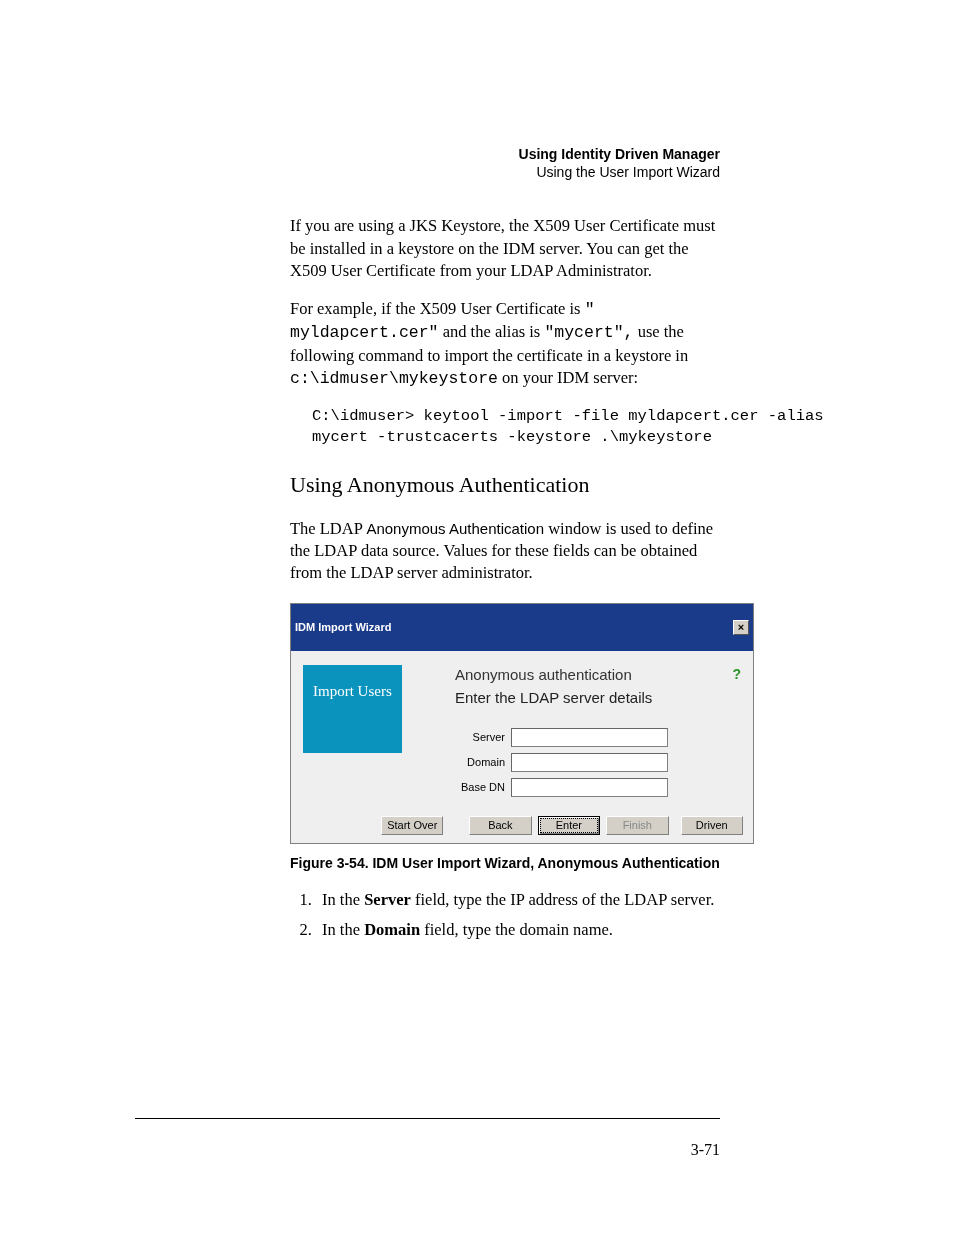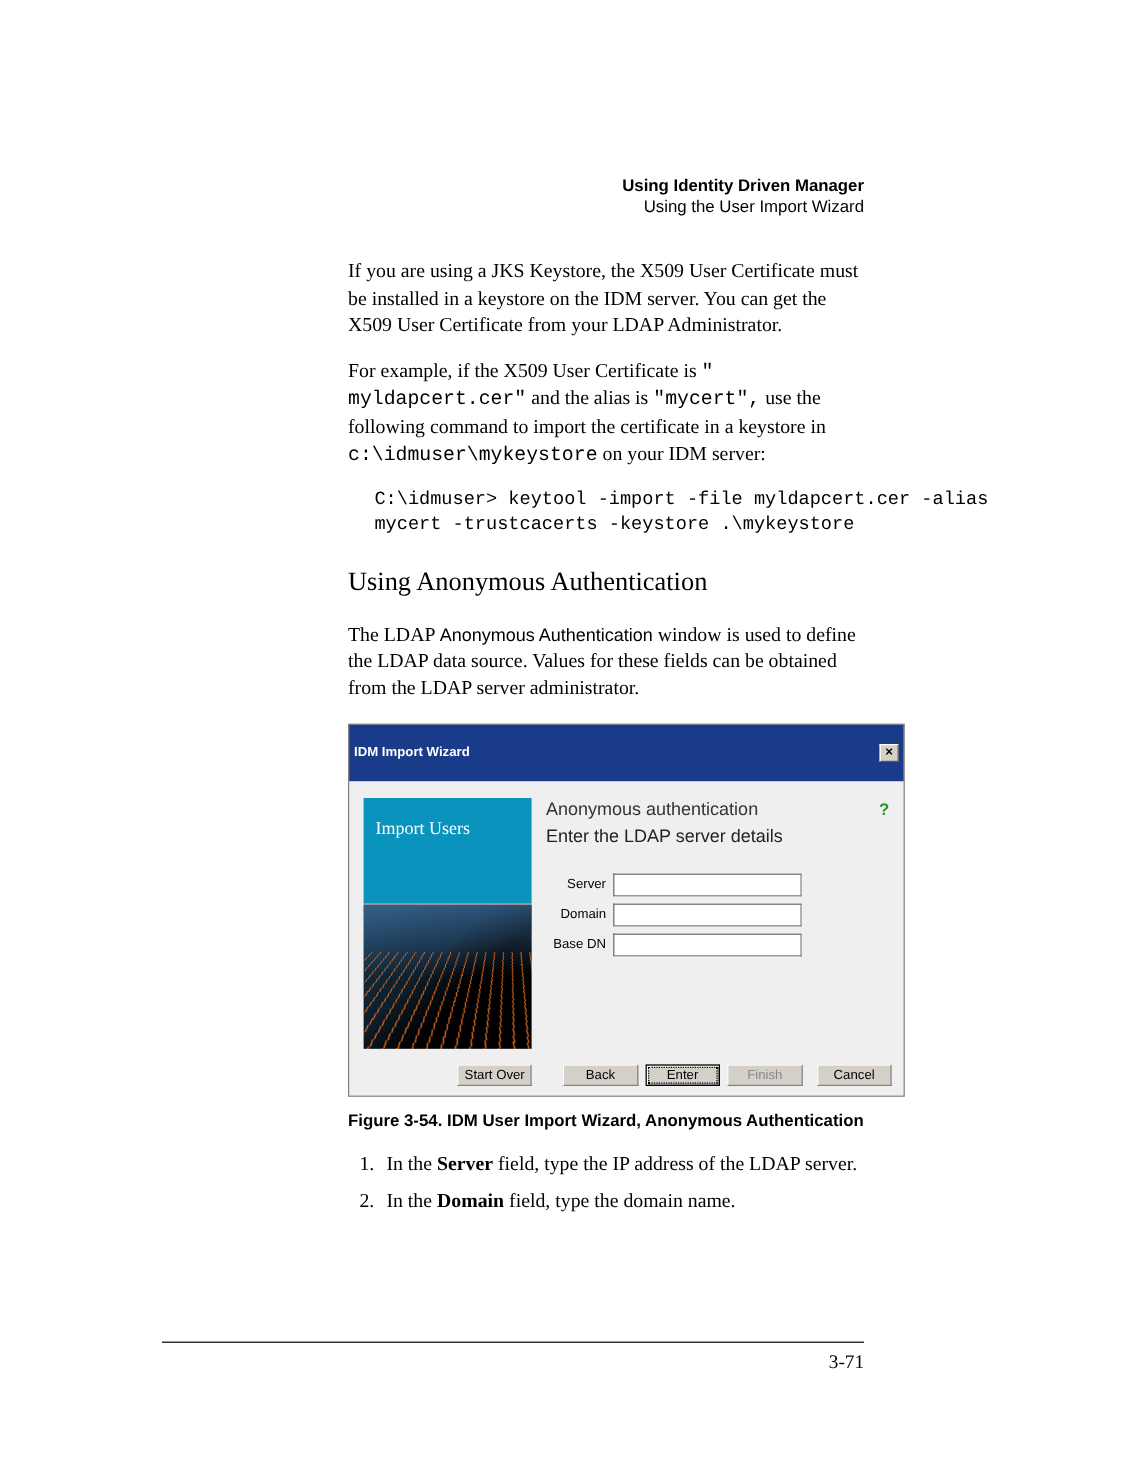--- a/index.html
+++ b/index.html
@@ -84,21 +84,21 @@
     border-bottom-color:#555;
   }
   .wizard-body {
     padding: 14px 12px 8px 12px;
     display: flex;
     gap: 12px;
   }
   .wizard-left {
     width: 140px;
     display: flex;
-    flex-direction: column;
+    flex-direction: row;
     gap: 0;
   }
   .blue-panel {
     background: #0a94bd;
     color: #fff;
     font-family: Georgia, serif;
     font-size: 15px;
     padding: 16px 10px;
     height: 88px;
     box-sizing: border-box;
@@ -213,21 +213,21 @@
   .footer-rule {
     position: absolute;
     left: 135px;
     right: 135px;
     bottom: 116px;
     border-top: 1px solid #000;
   }
   .pagenum {
     position: absolute;
     right: 135px;
-    bottom: 88px;
+    bottom: 74px;
     font-size: 16px;
   }
 </style>
 </head>
 <body>
 
 <div class="page">
   <div class="header-right">
     <div class="bold">Using Identity Driven Manager</div>
     <div>Using the User Import Wizard</div>
@@ -284,21 +284,21 @@
           </div>
         </div>
       </div>
       <div class="button-row">
         <div class="winbtn left-group">Start Over</div>
         <div style="width:14px"></div>
         <div class="winbtn">Back</div>
         <div class="winbtn default">Enter</div>
         <div class="winbtn disabled">Finish</div>
         <div class="spacer"></div>
-        <div class="winbtn">Cancel</div>
+        <div class="winbtn">Driven</div>
       </div>
     </div>
   </div>
 
   <div class="caption">Figure 3-54. IDM User Import Wizard, Anonymous Authentication</div>
 
 
   <ol class="steps">
     <li>
       <span>In the </span><strong>Server</strong><span> field, type the IP address of the LDAP server.</span>

